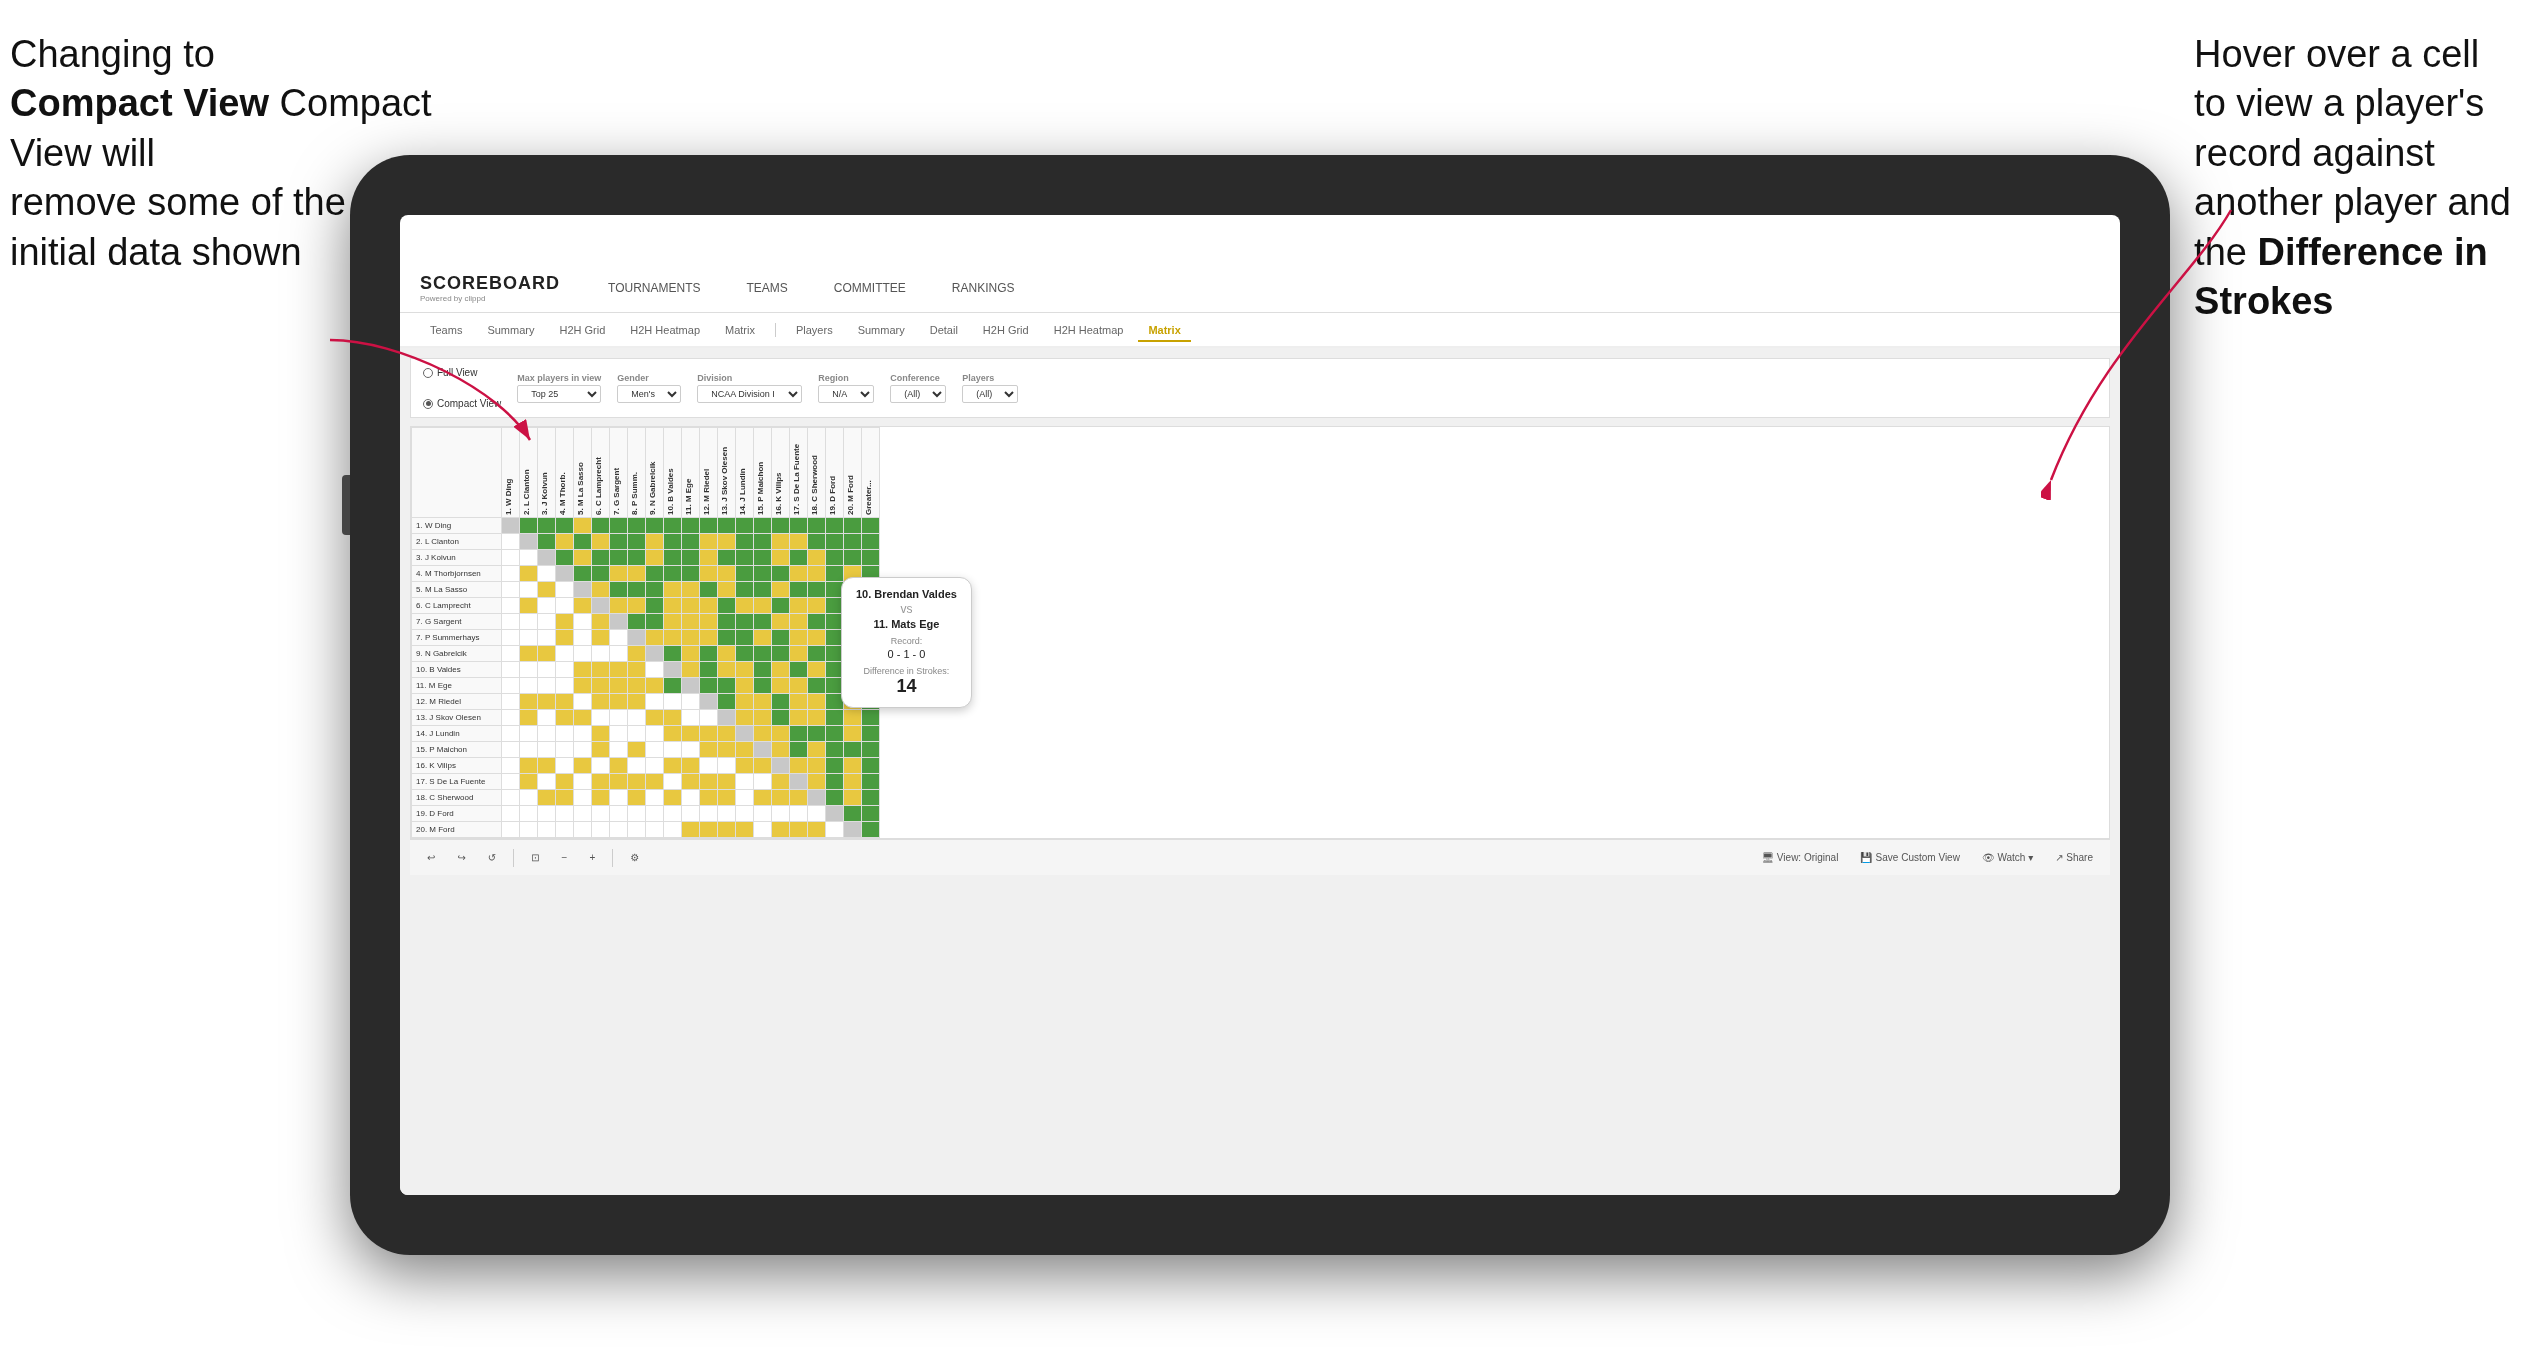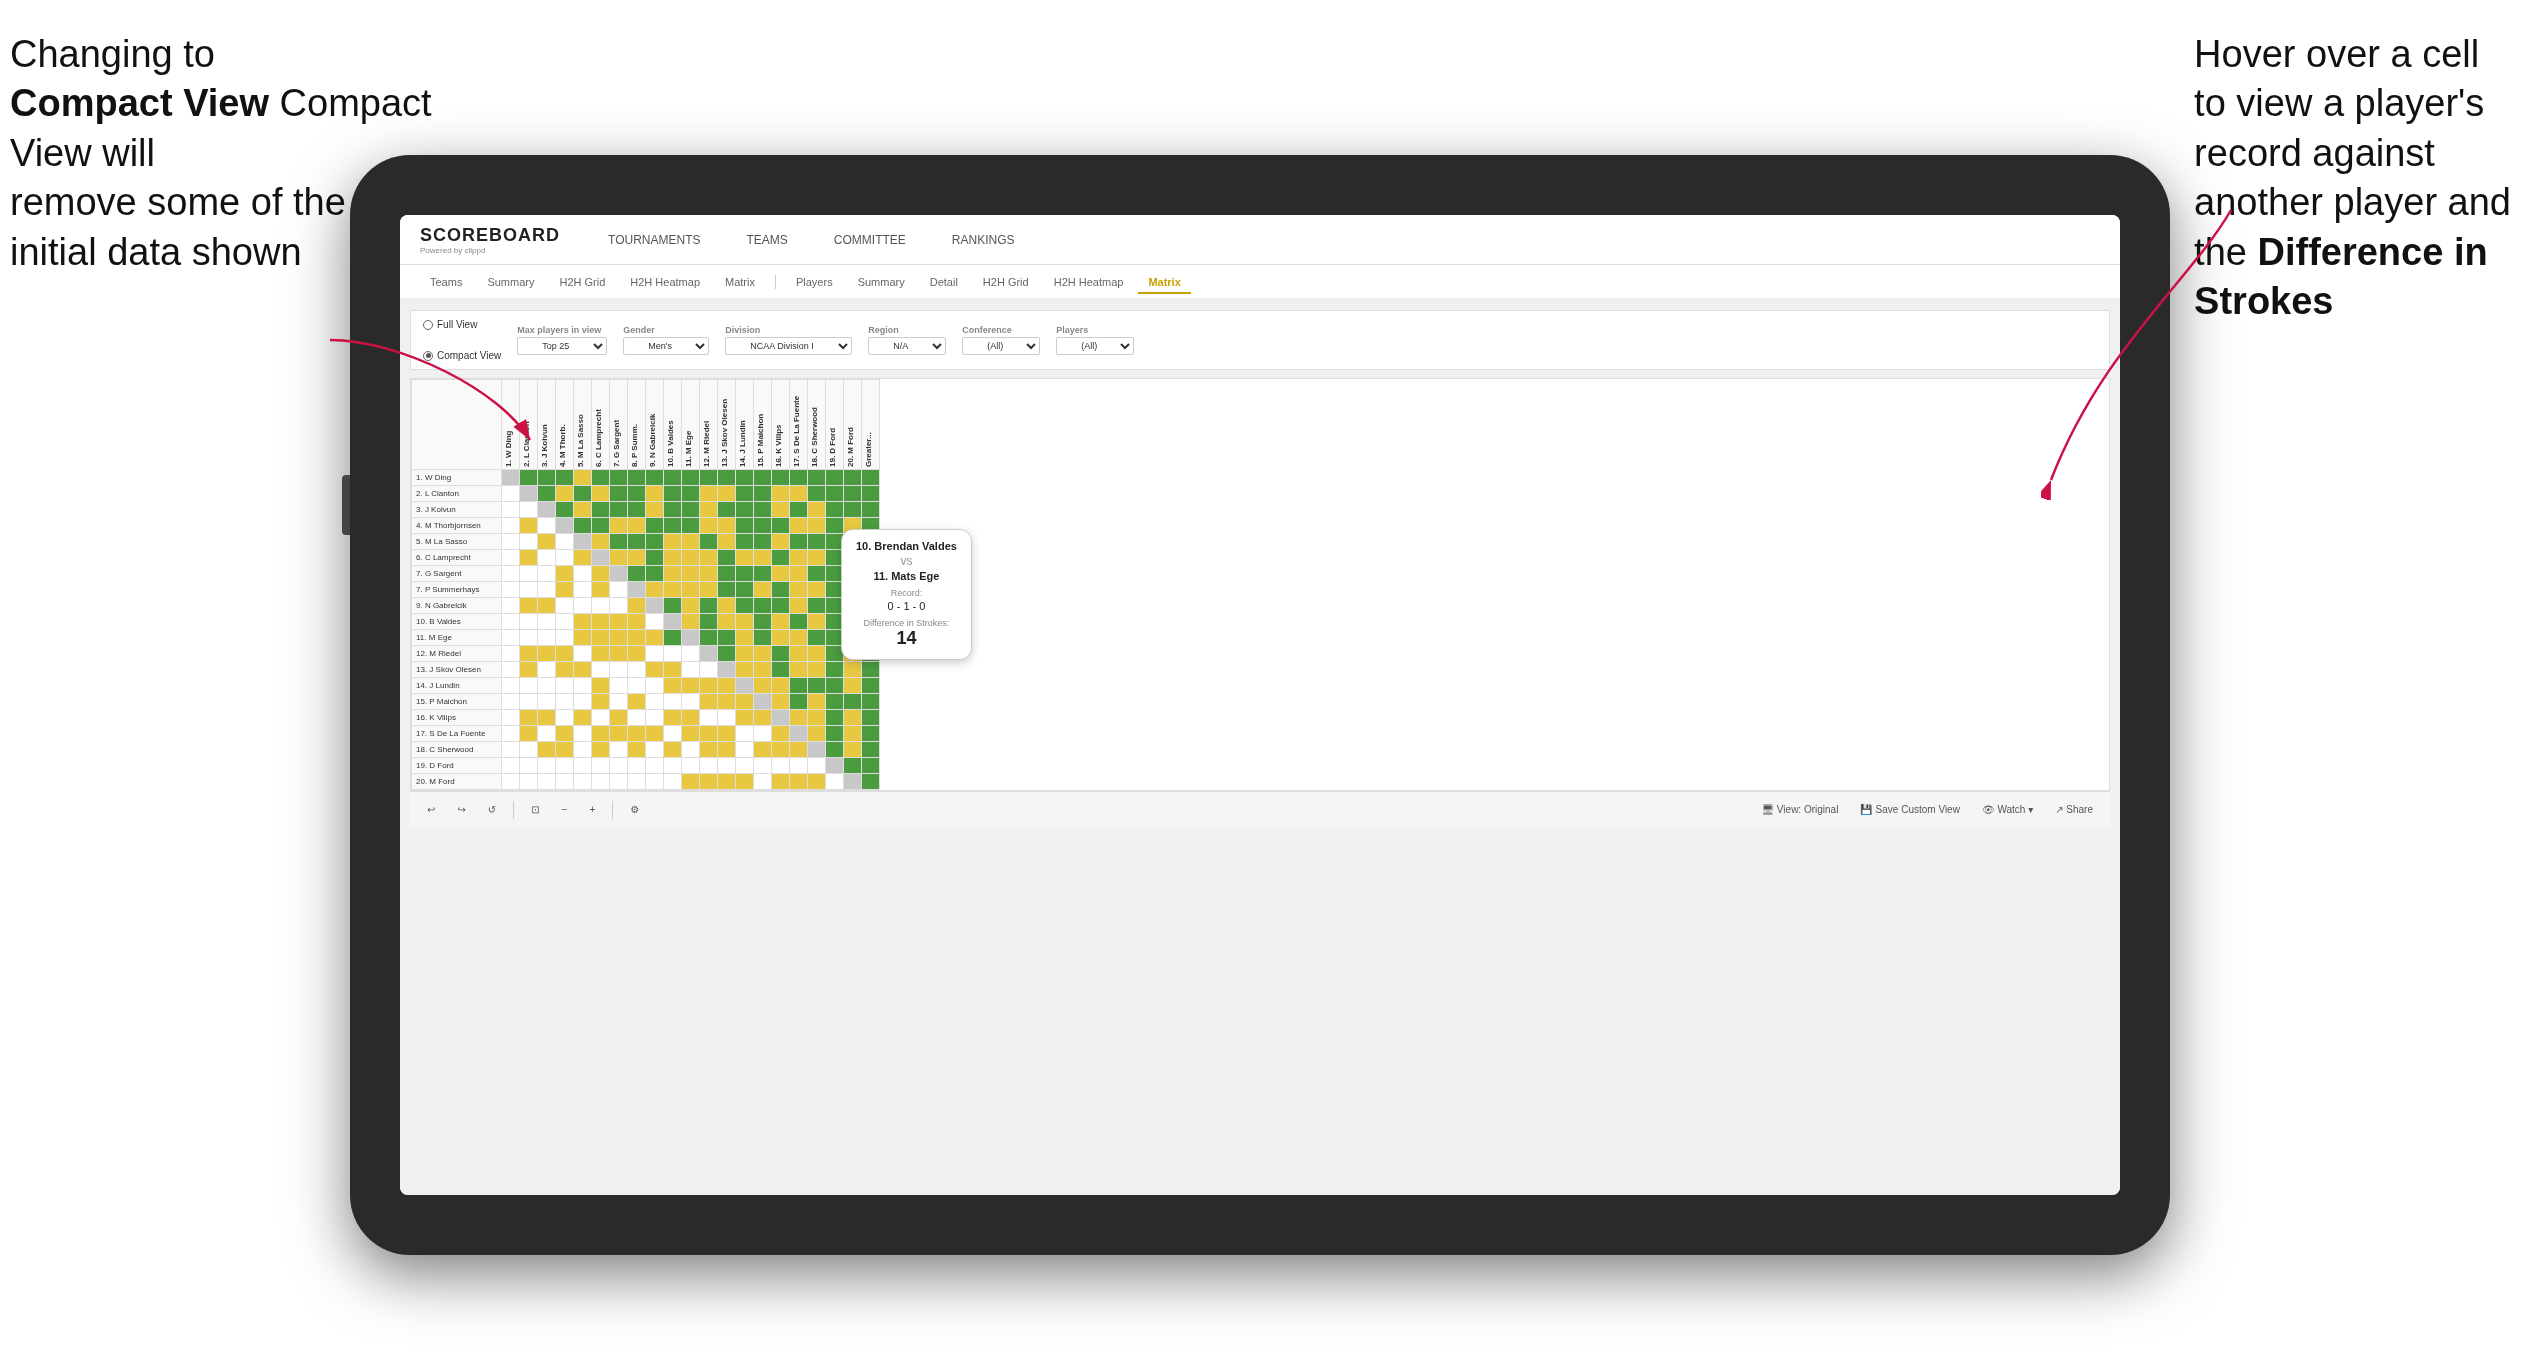--- a/index.html
+++ b/index.html
@@ -80,20 +80,21 @@
 
     
     .top-nav {
       background: #fff;
       border-bottom: 1px solid #ddd;
       padding: 0 20px;
       height: 50px;
       display: flex;
       align-items: center;
       gap: 30px;
+      margin-top: 48px;
     }
     .logo-area {
       display: flex;
       flex-direction: column;
       margin-right: 10px;
     }
     .logo-text {
       font-size: 18px;
       font-weight: 900;
       color: #222;
@@ -199,21 +200,21 @@
     }
     .filter-label {
       font-size: 9px;
       color: #888;
       font-weight: 600;
     }
     .filter-select {
       font-size: 9px;
       color: #333;
       border: 1px solid #ccc;
-      padding: 2px 20px;
+      padding: 2px 9px;
       background: #fff;
       border-radius: 2px;
       cursor: pointer;
     }
 
     
     .matrix-area {
       background: #fff;
       border: 1px solid #ddd;
       overflow: auto;

